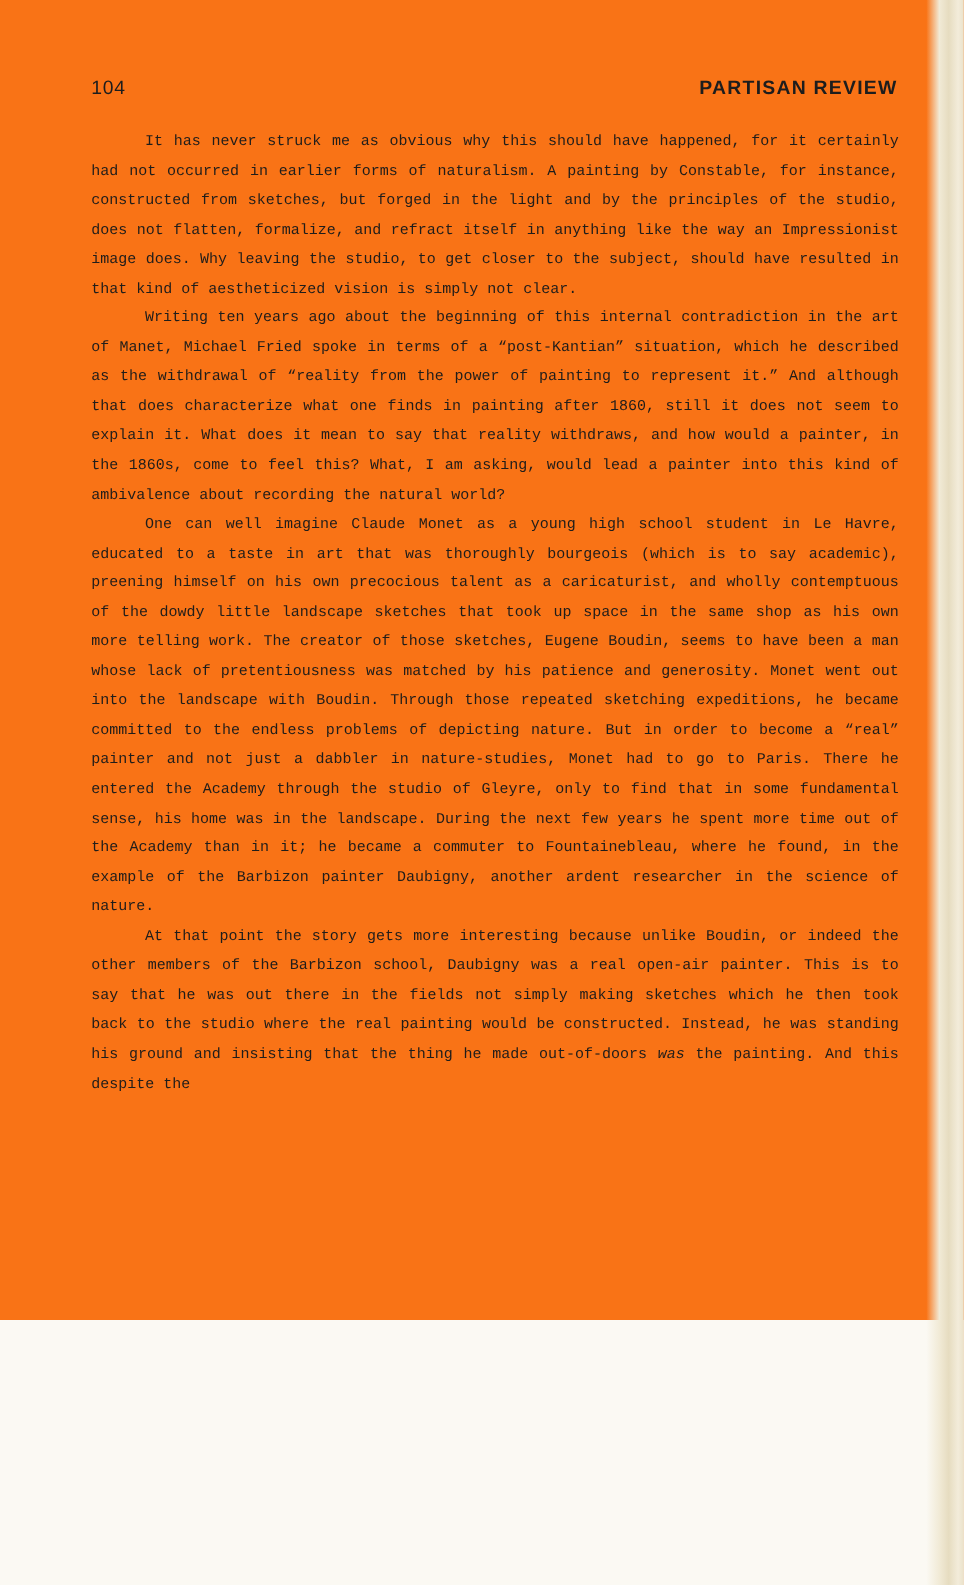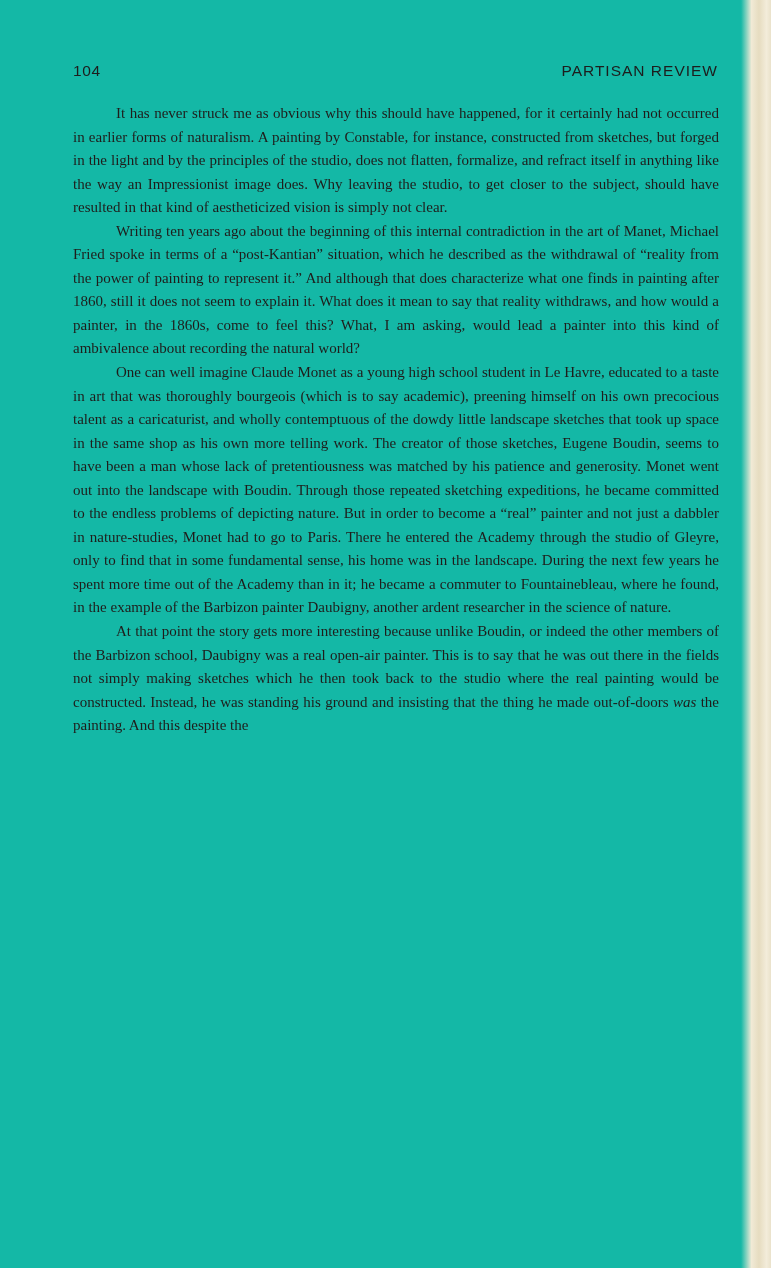--- a/index.html
+++ b/index.html
@@ -10,22 +10,22 @@
       width: 771px;
       height: 1268px;
       background: #fbf9f3;
       position: relative;
       overflow: hidden;
     }
     .page {
       position: absolute;
       left: 0; top: 0;
       width: 771px;
-      height: 1268px;
-      background: #14b8a6;
+      height: 1056px;
+      background: #f97316;
     }
     .edge-shadow {
       position: absolute;
       right: 0;
       top: 0;
       width: 30px;
       height: 1268px;
       background: linear-gradient(to right, rgba(252,250,244,0) 0%, #f1ead6 35%, #e6dcc0 60%, #f3ecda 85%, #eae2cb 100%);
     }
     .header {
@@ -42,28 +42,29 @@
     .page-number {
       position: absolute;
       left: 0;
       top: 0;
     }
     .running-head {
       position: absolute;
       right: 0;
       top: 0;
       letter-spacing: 1px;
+      font-weight: bold;
     }
     .body-text {
       position: absolute;
       left: 73px;
       top: 102px;
       width: 646px;
-      font-family: Liberation Serif, serif;
-      font-size: 15px;
+      font-family: Liberation Mono, monospace;
+      font-size: 12px;
       line-height: 23.55px;
       color: #1f1d1b;
       text-align: justify;
       hyphens: manual;
     }
     .body-text p {
       margin: 0;
       text-indent: 43px;
     }
     .body-text em {

